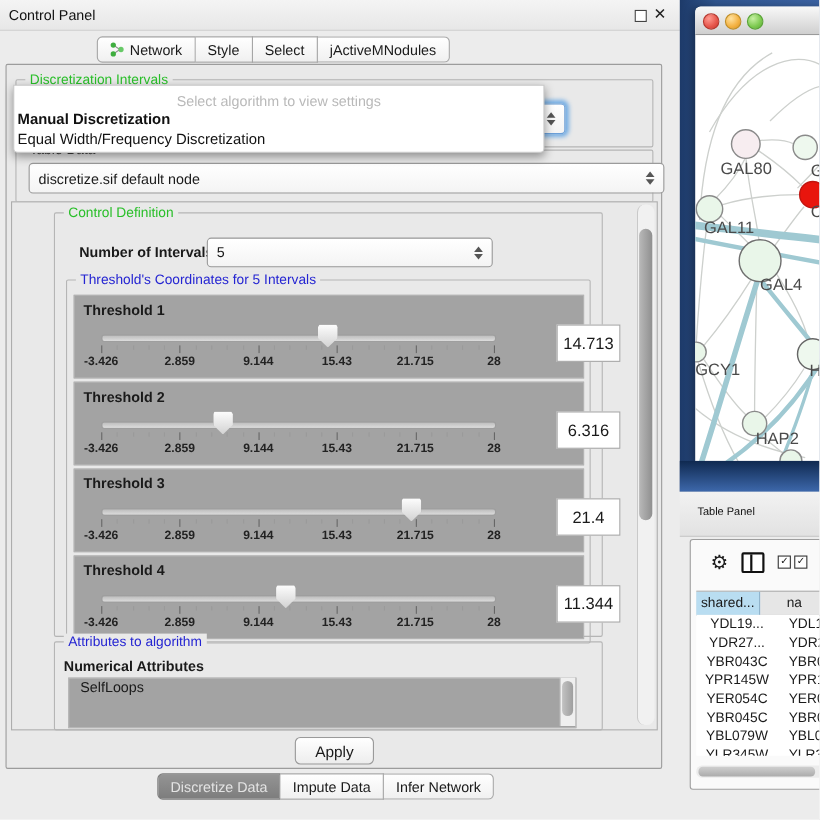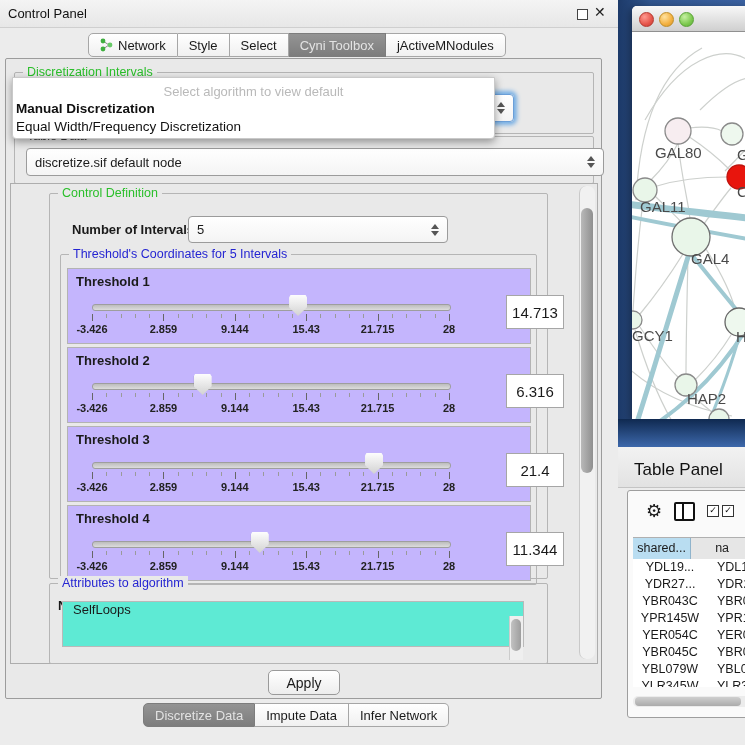--- a/index.html
+++ b/index.html
@@ -40,39 +40,39 @@
   .popup .hint{position:absolute;left:0;right:0;top:6px;text-align:center;color:#b9b9b9;font-size:13px;}
   .popup .it{position:absolute;left:3px;font-size:13.5px;color:#111;white-space:nowrap;}
   .popup .it.b{font-weight:bold;}
   
   .scroll-region{left:10px;top:183px;width:586px;height:479px;border:1px solid #adadad;background:#e9e9e9;}
   .vsb{position:absolute;right:2px;top:2px;width:15px;height:473px;background:#f1f1f1;
        border-left:1px solid #c9c9c9;border-radius:7px;}
   .vsb .thumb{position:absolute;left:1px;width:12px;border-radius:6px;
               background:linear-gradient(90deg,#b9b9b9,#8f8f8f);}
   
-  .thr-panel{position:relative;margin:0 0 3px 6px;width:462px;height:74px;background:#c4b5fd;
+  .thr-panel{position:relative;margin:0 0 3px 6px;width:462px;height:74px;background:#a3a3a3;
              border:1px solid #b3b3b3;}
   .thr-label{position:absolute;left:8px;top:5px;font-weight:bold;font-size:13px;}
   .thr-track{position:absolute;left:24px;top:35px;width:357px;height:5px;border-radius:3px;
              background:linear-gradient(#bdbdbd,#dcdcdc);border:1px solid #9e9e9e;}
   .thr-thumb{position:absolute;top:26px;width:18px;height:21px;
              background:linear-gradient(#fdfdfd,#d2d2d2);
              clip-path:polygon(8% 0,92% 0,100% 12%,100% 58%,50% 100%,0 58%,0 12%);
              filter:drop-shadow(0 0 1px #777);}
   .ticks{position:absolute;left:24px;top:45px;width:357px;height:8px;}
   .ticks i{position:absolute;top:0;width:1px;background:#9a9a9a;}
   .ticks i.M{height:7px;background:#666;}
   .ticks i.m{height:4px;}
   .scale{position:absolute;left:24px;top:54px;width:357px;height:12px;font-size:11px;font-weight:600;color:#222;}
   .scale span{position:absolute;transform:translateX(-50%);white-space:nowrap;}
   .thr-value{position:absolute;left:438px;top:26px;width:56px;height:32px;background:#ffffff;
              border:1px solid #a6a6a6;display:flex;align-items:center;justify-content:center;font-size:15px;}
   
-  .attr-list{position:absolute;left:12px;top:17px;width:460px;height:44px;background:#5eead4;
+  .attr-list{position:absolute;left:12px;top:32px;width:460px;height:44px;background:#a3a3a3;
              border:1px solid #b9b9b9;overflow:hidden;}
   .attr-list .row{padding:1px 0 1px 10px;font-size:13px;line-height:13px;}
   .attr-sb{position:absolute;right:0;top:0;width:13px;height:44px;background:#efefef;border-left:1px solid #ccc;}
   .attr-sb .thumb{position:absolute;left:1px;top:3px;width:10px;height:32px;border-radius:5px;
                   background:linear-gradient(90deg,#c2c2c2,#9e9e9e);}
   .apply-btn{left:268px;top:670px;width:70px;height:23px;background:linear-gradient(#ffffff,#ededed);
              border:1px solid #9a9a9a;border-radius:5px;font-size:14px;display:flex;align-items:center;
              justify-content:center;}
   
   .net-backdrop{left:618px;top:0;width:127px;height:447px;background:linear-gradient(90deg,#1d3a69,#31568f 26%,#3b62a2);}
@@ -82,21 +82,21 @@
   .net-titlebar{position:absolute;left:0;top:0;right:0;height:25px;border-radius:5px 5px 0 0;
                 background:linear-gradient(#f8f8f8,#cfcfcf);border-bottom:1px solid #909090;}
   .dot{position:absolute;top:6px;width:13px;height:13px;border-radius:50%;}
   .dot.r{left:7px;background:radial-gradient(circle at 35% 30%,#ff9a90,#e5544a 60%,#c23b33);border:1px solid #b5372e;}
   .dot.y{left:27px;background:radial-gradient(circle at 35% 30%,#ffe2a0,#f3b03f 60%,#d0922c);border:1px solid #c08e27;}
   .dot.g{left:47px;background:radial-gradient(circle at 35% 30%,#c6f0a2,#7cc94f 60%,#5da93a);border:1px solid #59a336;}
   .net-canvas{left:632px;top:31px;width:113px;height:389px;}
   
   .tp-titlebar{left:618px;top:447px;width:127px;height:40px;background:linear-gradient(#f2f2f2,#e2e2e2);
                border-bottom:1px solid #c4c4c4;}
-  .tp-title{left:634px;top:460px;font-size:17px;color:#111;}
+  .tp-title{left:634px;top:460px;font-size:10px;color:#111;}
   .tp-box{left:627px;top:490px;width:125px;height:226px;background:#fafafa;border:1px solid #9e9e9e;
           border-radius:3px;}
   .tp-toolbar{position:absolute;left:0;top:0;right:0;height:40px;display:flex;align-items:center;gap:12px;
               padding-left:18px;}
   .gear{font-size:18px;color:#1a1a1a;line-height:1;}
   .split-ico{width:17px;height:15px;border:2px solid #111;border-radius:2px;position:relative;background:#fff;}
   .split-ico:before{content:"";position:absolute;left:6px;top:0;bottom:0;width:2px;background:#111;}
   .cbx{width:10px;height:10px;border:1.5px solid #333;background:#fff;font-size:9px;line-height:9px;
        text-align:center;color:#111;font-weight:bold;}
   .cbx + .cbx{margin-left:-9px;}
@@ -133,23 +133,20 @@
         <circle cx="10" cy="7" r="2.4" fill="#67c967"></circle>
       </svg>
       <span>Network</span>
     </div>
     <div class="s">
       <span>Style</span>
     </div>
     <div class="s">
       <span>Select</span>
     </div>
-    <div class="s sel">
-      <span>Cyni Toolbox</span>
-    </div>
     <div class="s">
       <span>jActiveMNodules</span>
     </div>
   </div>
 
   <div class="abs content-panel"></div>
 
   <div class="abs groupbox" style="left:14px;top:72px;width:578px;height:60px;">
     <span class="gtitle t-green">Discretization Intervals</span>
     <div class="combo focus-ring" style="left:11px;top:21px;width:470px;height:26px;">
@@ -165,21 +162,21 @@
     <div class="combo" style="left:11px;top:11px;width:560px;height:26px;">
       <span>discretize.sif default node</span>
       <span class="arrows">
           <i class="up"></i>
           <i class="dn"></i>
         </span>
     </div>
   </div>
 
   <div class="abs popup">
-    <div class="hint">Select algorithm to view default</div>
+    <div class="hint">Select algorithm to view settings</div>
     <div class="it b" style="top:23px;">Manual Discretization</div>
     <div class="it" style="top:41px;">Equal Width/Frequency Discretization</div>
   </div>
 
   <div class="abs scroll-region">
 
     <div class="groupbox" style="position:absolute;left:38px;top:9px;width:497px;height:384px;">
       <span class="gtitle t-green">Control Definition</span>
 
       <div style="position:absolute;left:22px;top:28px;font-weight:bold;">Number of Intervals</div>

